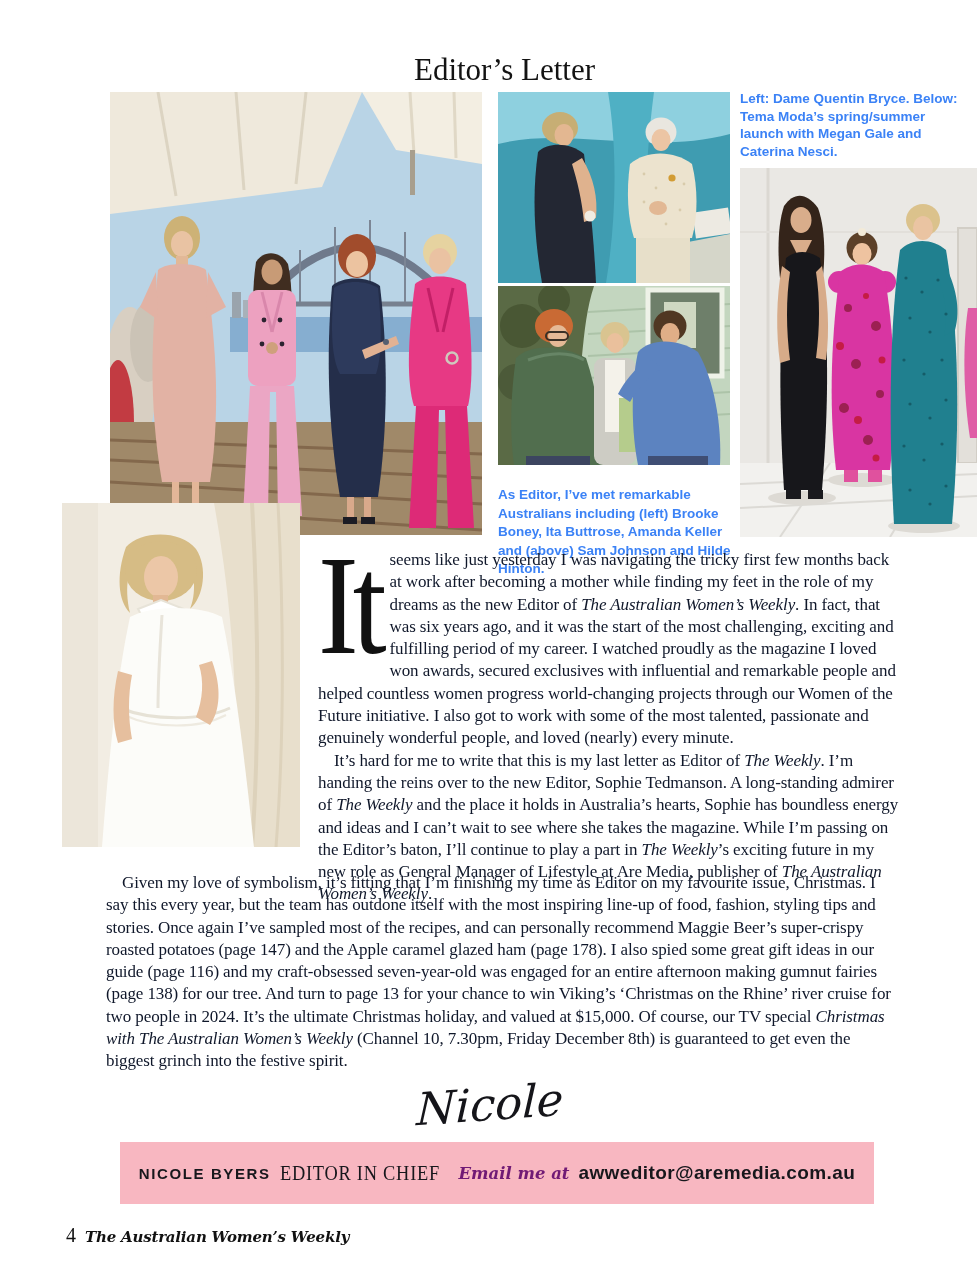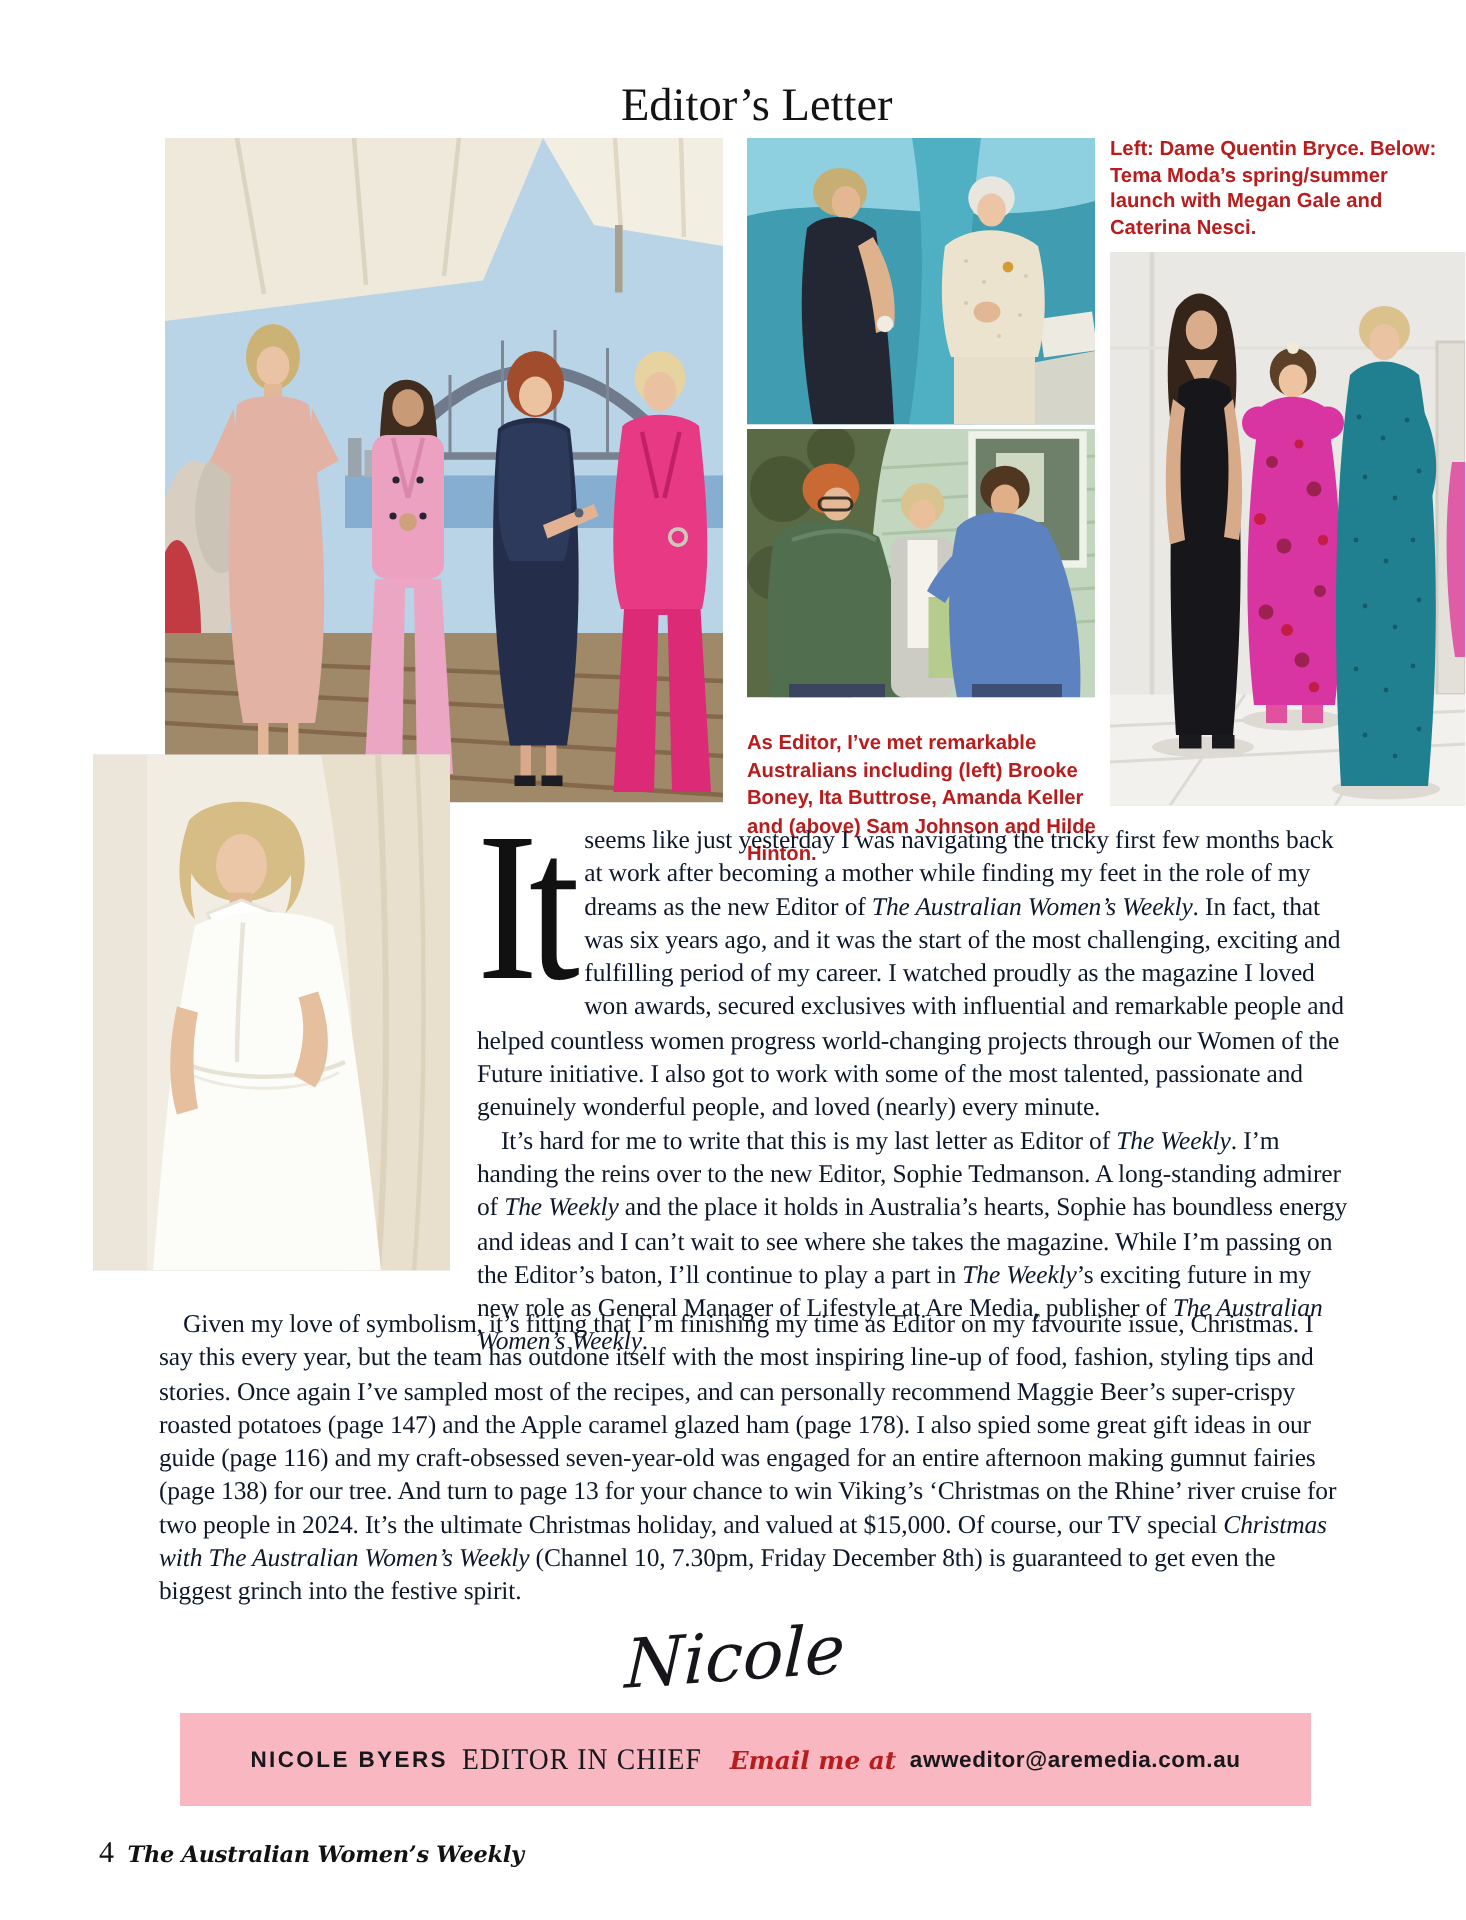--- a/index.html
+++ b/index.html
@@ -14,21 +14,21 @@
   }
   .photo { position:absolute; overflow:hidden; background:#ddd; }
   .photo svg { display:block; }
   #photo-group   { left:110px; top:92px;  width:372px; height:443px; z-index:1; }
   #photo-portrait{ left:62px;  top:503px; width:238px; height:344px; z-index:2; }
   #photo-midtop  { left:498px; top:92px;  width:232px; height:191px; }
   #photo-midbot  { left:498px; top:286px; width:232px; height:179px; }
   #photo-right   { left:740px; top:168px; width:237px; height:369px; }
   .caption {
     position:absolute; font-family:"Liberation Sans", sans-serif;
-    font-weight:700; font-size:13.5px; line-height:17.6px; color:#b91c1c;
+    font-weight:700; font-size:13.5px; line-height:17.6px; color:#3b82f6;
   }
   #caption-right  { left:740px; top:90px;  width:228px; }
   #caption-middle { left:498px; top:486px; width:242px; line-height:18.6px; }
   .article-col  { position:absolute; left:318px; top:549px; width:582px; }
   .article-full { position:absolute; left:106px; top:872px; width:790px; }
   .body-p {
     margin:0; font-size:17px; line-height:22.3px; color:#0f172a;
     text-align:left; letter-spacing:-0.1px;
   }
   .body-p.indent { text-indent:16px; }
@@ -43,22 +43,22 @@
     font-family:"DejaVu Serif", serif; font-style:italic; font-size:45px;
     color:#15151a; transform:rotate(-4deg) skewX(-6deg);
   }
   .footer-bar {
     position:absolute; left:120px; top:1142px; width:754px; height:62px;
     background:#f8b7c1; display:flex; align-items:center; justify-content:center;
     gap:9px; white-space:nowrap;
   }
   .fb-name  { font-family:"Liberation Sans", sans-serif; font-weight:700; font-size:15px; letter-spacing:1.6px; color:#17171c; }
   .fb-role  { font-family:"Liberation Serif", serif; font-size:20px; letter-spacing:0.8px; color:#17171c; transform:scaleX(0.92); transform-origin:left center; }
-  .fb-email-label { font-family:"DejaVu Serif", serif; font-style:italic; font-weight:700; font-size:16.5px; color:#b91c1c; margin-left:-4px; }
-  .fb-email { font-family:"Liberation Sans", sans-serif; font-weight:700; font-size:15px; letter-spacing:0.4px; color:#17171c; }
+  .fb-email-label { font-family:"DejaVu Serif", serif; font-style:italic; font-weight:700; font-size:16.5px; color:#701a75; margin-left:-4px; }
+  .fb-email { font-family:"Liberation Sans", sans-serif; font-weight:700; font-size:19px; letter-spacing:0.4px; color:#17171c; }
   .page-footer { position:absolute; left:66px; top:1224px; display:flex; align-items:baseline; gap:9px; }
   .pf-num { font-family:"Liberation Serif", serif; font-size:20px; color:#111; }
   .pf-mag { font-family:"DejaVu Serif", serif; font-style:italic; font-weight:700; font-size:15px; color:#111; letter-spacing:-0.2px; }
 </style>
 </head>
 <body>
 
 <div class="page">
 
   <h1 class="title">Editor’s Letter</h1>

